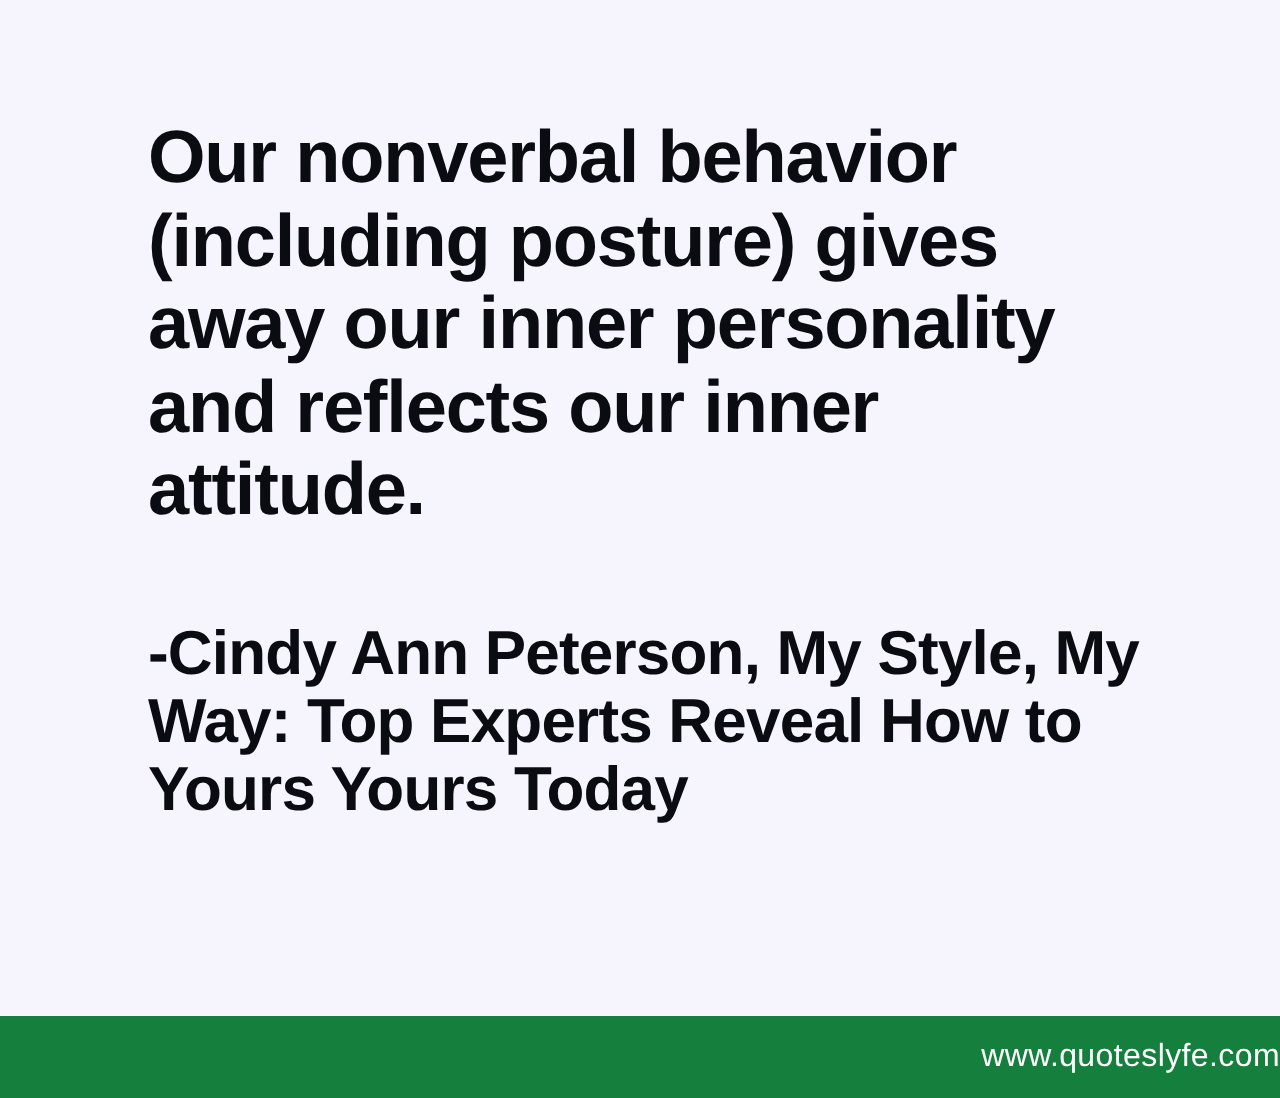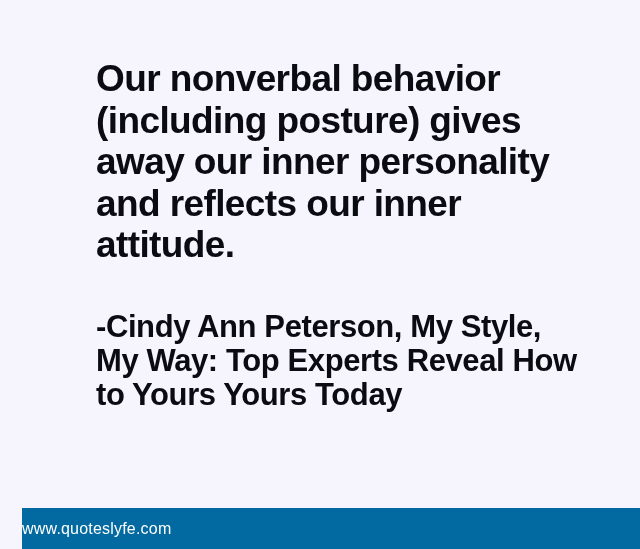--- a/index.html
+++ b/index.html
@@ -17,21 +17,20 @@
   }
 
   .quote-card {
     position: relative;
     width: 640px;
     height: 549px;
     background: #f6f4fd;
     box-sizing: border-box;
     display: flex;
     flex-direction: column;
-    padding-left: 22px;
   }
 
   .card-body {
     flex: 1 1 auto;
     padding: 58px 62px 0 74px;
     box-sizing: border-box;
     position: relative;
   }
 
   .quote-text {
@@ -54,24 +53,24 @@
     letter-spacing: -0.4px;
     color: #0b0b12;
     margin: 0;
     margin-top: 44px;
     white-space: pre-line;
   }
 
   .footer-bar {
     flex: 0 0 auto;
     height: 41px;
-    background: #0369a1;
+    background: #15803d;
     display: flex;
     align-items: center;
-    justify-content: flex-start;
+    justify-content: flex-end;
   }
 
   .footer-url {
     font-family: "Liberation Sans", sans-serif;
     font-weight: normal;
     font-size: 16px;
     letter-spacing: 0.2px;
     color: #ffffff;
   }
 </style>

